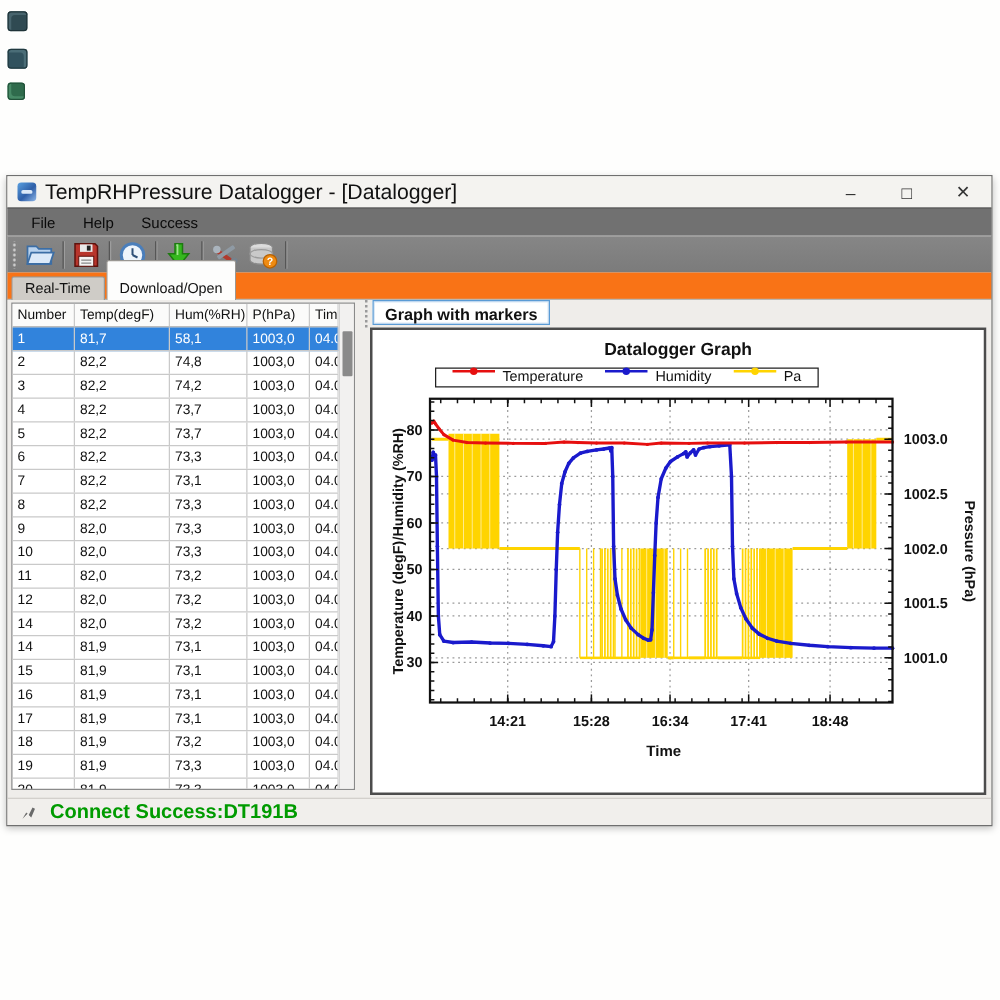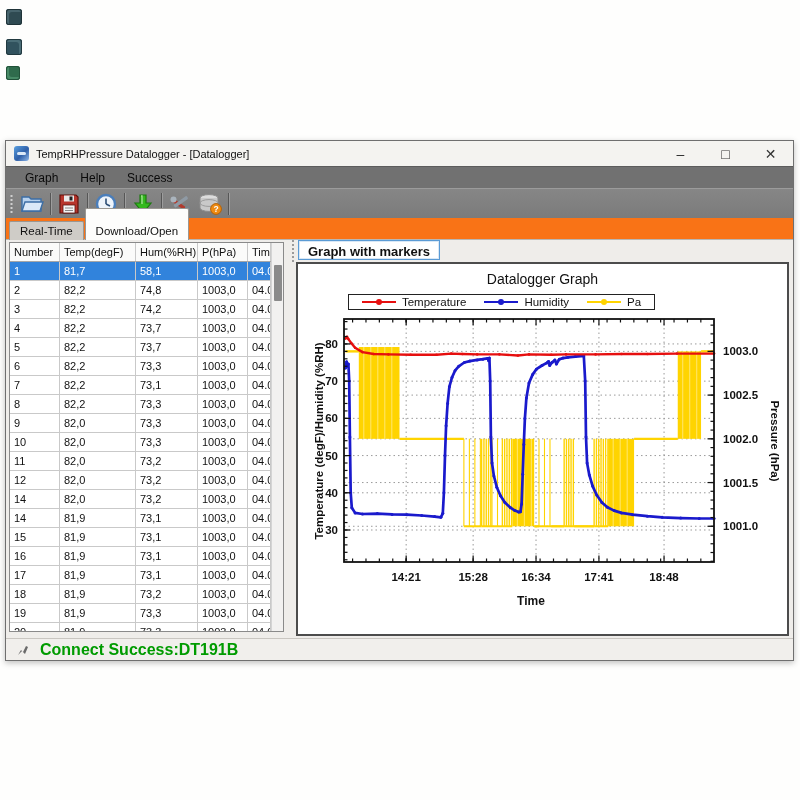--- a/index.html
+++ b/index.html
@@ -9,21 +9,21 @@
   
   .mini-icon { position:absolute; border-radius:3px; }
 
   
   .app-window { position:absolute; left:5px; top:140px; width:789px; height:521px;
     background:#efedea; border:1px solid #6f6f6f; box-shadow:0 2px 6px rgba(0,0,0,.25); display:flex; flex-direction:column; }
 
   .titlebar { height:25px; background:#f4f3f0; display:flex; align-items:center; padding-left:8px; flex:0 0 auto; }
   .app-ico { width:15px; height:15px; border-radius:3px; background:linear-gradient(135deg,#5aa0e0 0%,#2f5fa8 55%,#8fb7e8 100%); position:relative; margin-right:7px; }
   .app-ico::after { content:""; position:absolute; left:3px; top:6px; width:9px; height:3px; background:#dce9f8; border-radius:2px; }
-  .title-text { font-size:11px; color:#111; }
+  .title-text { font-size:17px; color:#111; }
   .win-controls { margin-left:auto; display:flex; height:100%; }
   .win-btn { width:45px; height:100%; display:flex; align-items:center; justify-content:center; font-size:14px; color:#333; cursor:default; }
 
   .menubar { height:22px; background:#717171; display:flex; align-items:center; padding-left:10px; gap:4px; flex:0 0 auto; border-top:1px solid #5c5c5c; }
   .menu-item { font-size:12px; color:#0a0a0a; padding:2px 9px; }
 
   .toolbar { height:30px; background:linear-gradient(#868686,#7b7b7b); border-top:1px solid #9b9b9b; display:flex; align-items:center; padding-left:2px; flex:0 0 auto; }
   .grip { width:5px; height:22px; margin:0 3px 0 1px; background-image:radial-gradient(circle,#cfcfcf 1px,transparent 1.2px); background-size:4px 4px; background-position:center; }
   .tool-btn { width:30px; height:26px; display:flex; align-items:center; justify-content:center; }
   .tb-sep { width:1px; height:22px; background:#565656; margin:0 3px; box-shadow:1px 0 0 #9d9d9d; }
@@ -42,23 +42,23 @@
   .trow.header { height:19px; background:#fbfbfa; border-bottom:1px solid #a6a6a6; }
   .trow.selected { background:#3183dc; color:#fff; }
   .vscroll { flex:0 0 12px; background:#f2f1f0; border-left:1px solid #d4d4d4; position:relative; }
   .vthumb { position:absolute; left:2px; top:22px; width:8px; height:36px; background:#8a8a8a; border-radius:1px; }
 
   
   .splitter-dots { position:absolute; left:286px; top:0px; width:3px; height:22px; border-left:2px dotted #9a9a9a; }
   .graph-btn { position:absolute; left:292px; top:0px; height:20px; padding:2px 9px 0; background:#fff; border:1px solid #5b9bd5; box-shadow:inset 0 0 0 1px #d9e8f6; font-size:13px; font-weight:700; color:#111; }
 
   .chart-panel { position:absolute; left:290px; top:22px; width:493px; height:374px; background:#fff; border:2px solid #4c4c4c; }
-  .chart-title { position:absolute; left:0; right:0; top:7px; text-align:center; font-size:14px; font-weight:400; color:#111; }
+  .chart-title { position:absolute; left:0; right:0; top:7px; text-align:center; font-size:14px; font-weight:700; color:#111; }
   .legend { position:absolute; left:50px; top:30px; width:307px; height:16px; border:1px solid #222; background:#fff; display:flex; align-items:center; justify-content:space-around; padding:0 4px; }
-  .leg-item { display:flex; align-items:center; gap:6px; }
+  .leg-item { display:flex; gap:6px; }
   .leg-swatch { position:relative; width:34px; height:2px; }
   .leg-swatch::after { content:""; position:absolute; left:14px; top:-2px; width:6px; height:6px; border-radius:50%; background:inherit; }
   .leg-label { font-size:11.5px; color:#111; }
   .axis-label-left { position:absolute; left:-104px; top:171px; width:250px; text-align:center; font-size:11.5px; font-weight:700; color:#111; transform:rotate(-90deg); }
   .axis-label-right { position:absolute; left:352px; top:171px; width:250px; text-align:center; font-size:11.5px; font-weight:700; color:#111; transform:rotate(90deg); }
   .axis-label-x { position:absolute; left:0; width:466px; top:330px; text-align:center; font-size:12px; font-weight:700; color:#111; }
   svg text { font-family:"Liberation Sans","DejaVu Sans",sans-serif; }
 
   
   .statusbar { height:22px; flex:0 0 auto; background:#f1efec; border-top:1px solid #c9c6c1; display:flex; align-items:center; padding-left:10px; gap:10px; }
@@ -79,21 +79,21 @@
       <div class="app-ico"></div>
       <div class="title-text">TempRHPressure Datalogger - [Datalogger]</div>
       <div class="win-controls">
         <div class="win-btn">–</div>
         <div class="win-btn">□</div>
         <div class="win-btn">✕</div>
       </div>
     </div>
 
     <div class="menubar">
-      <div class="menu-item">Graph</div>
+      <div class="menu-item">File</div>
       <div class="menu-item">Help</div>
       <div class="menu-item">Success</div>
     </div>
 
     <div class="toolbar">
       <div class="grip"></div>
       <div class="tool-btn">
         <svg width="24" height="22" viewBox="0 0 24 22">
           <path d="M2 4 L9 4 L11 6 L21 6 L21 18 L2 18 Z" fill="#b8d2ee" stroke="#3c6ea5" stroke-width="1.4"></path>
           <path d="M5 9 L23 9 L20 18 L2 18 Z" fill="#dce9f8" stroke="#3c6ea5" stroke-width="1.4"></path>

